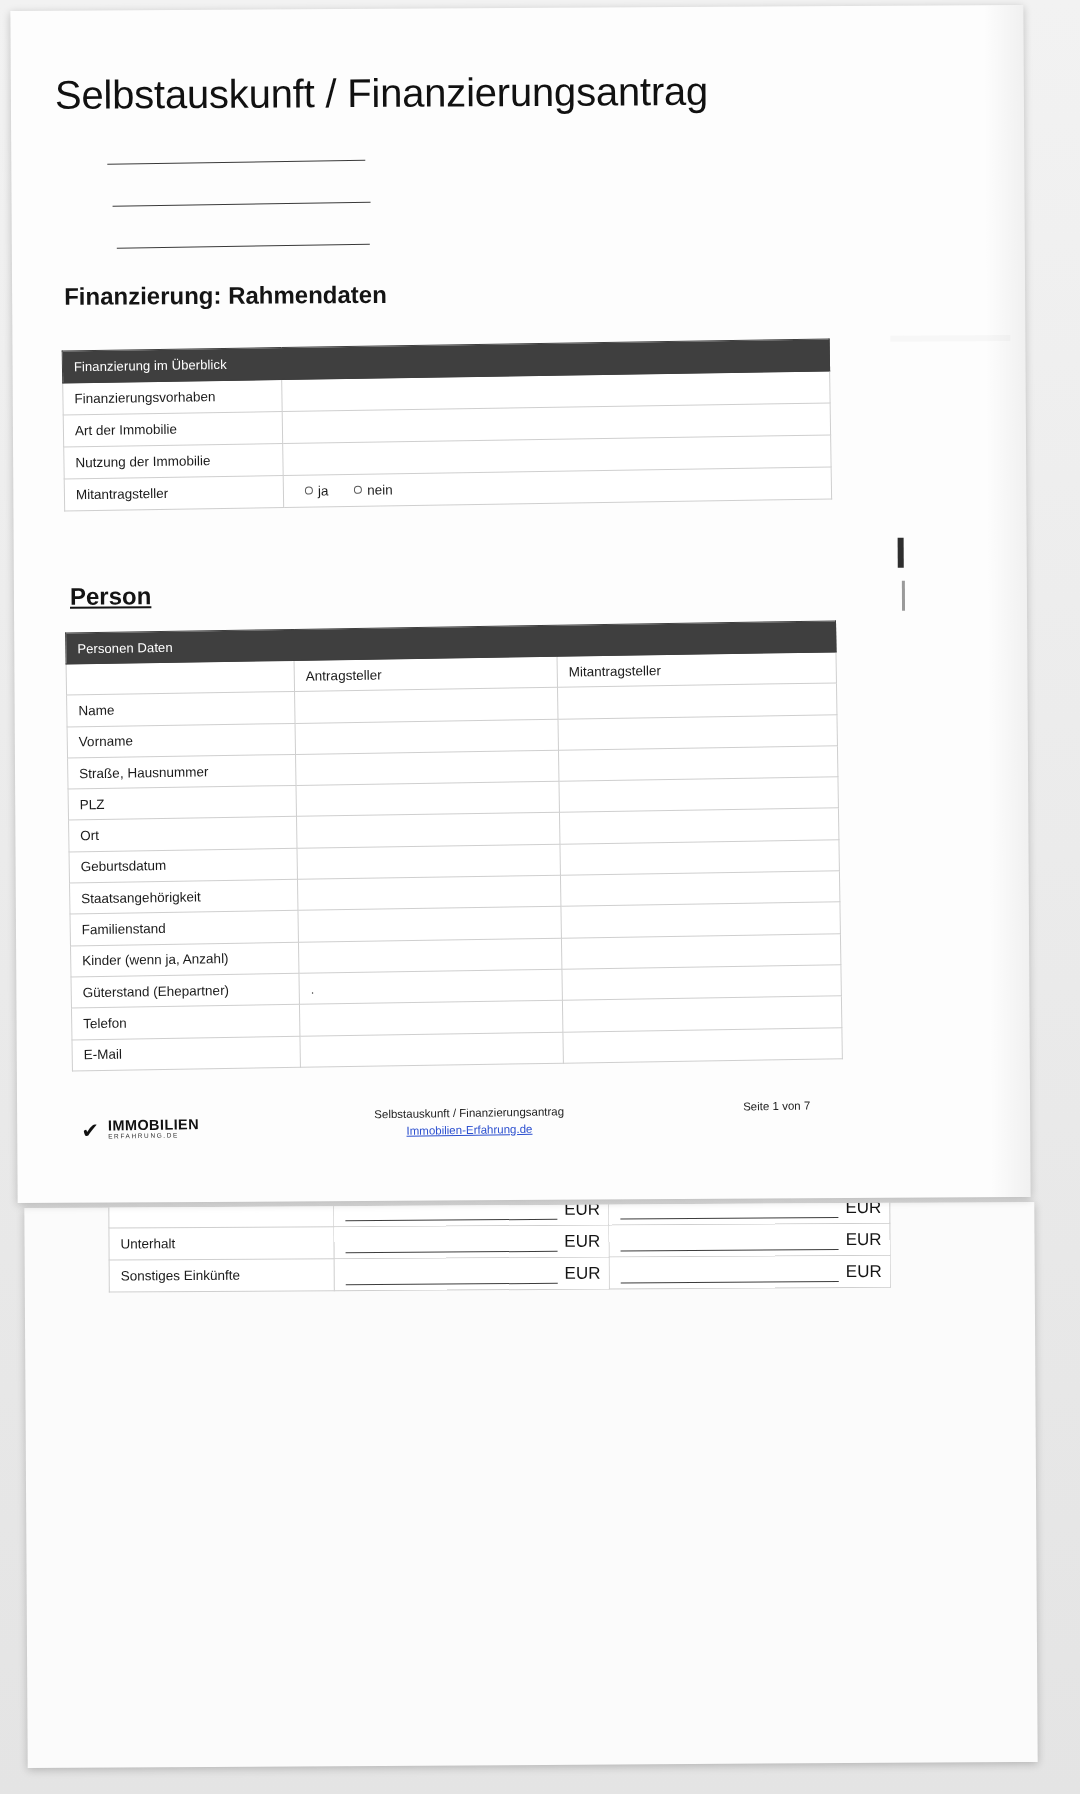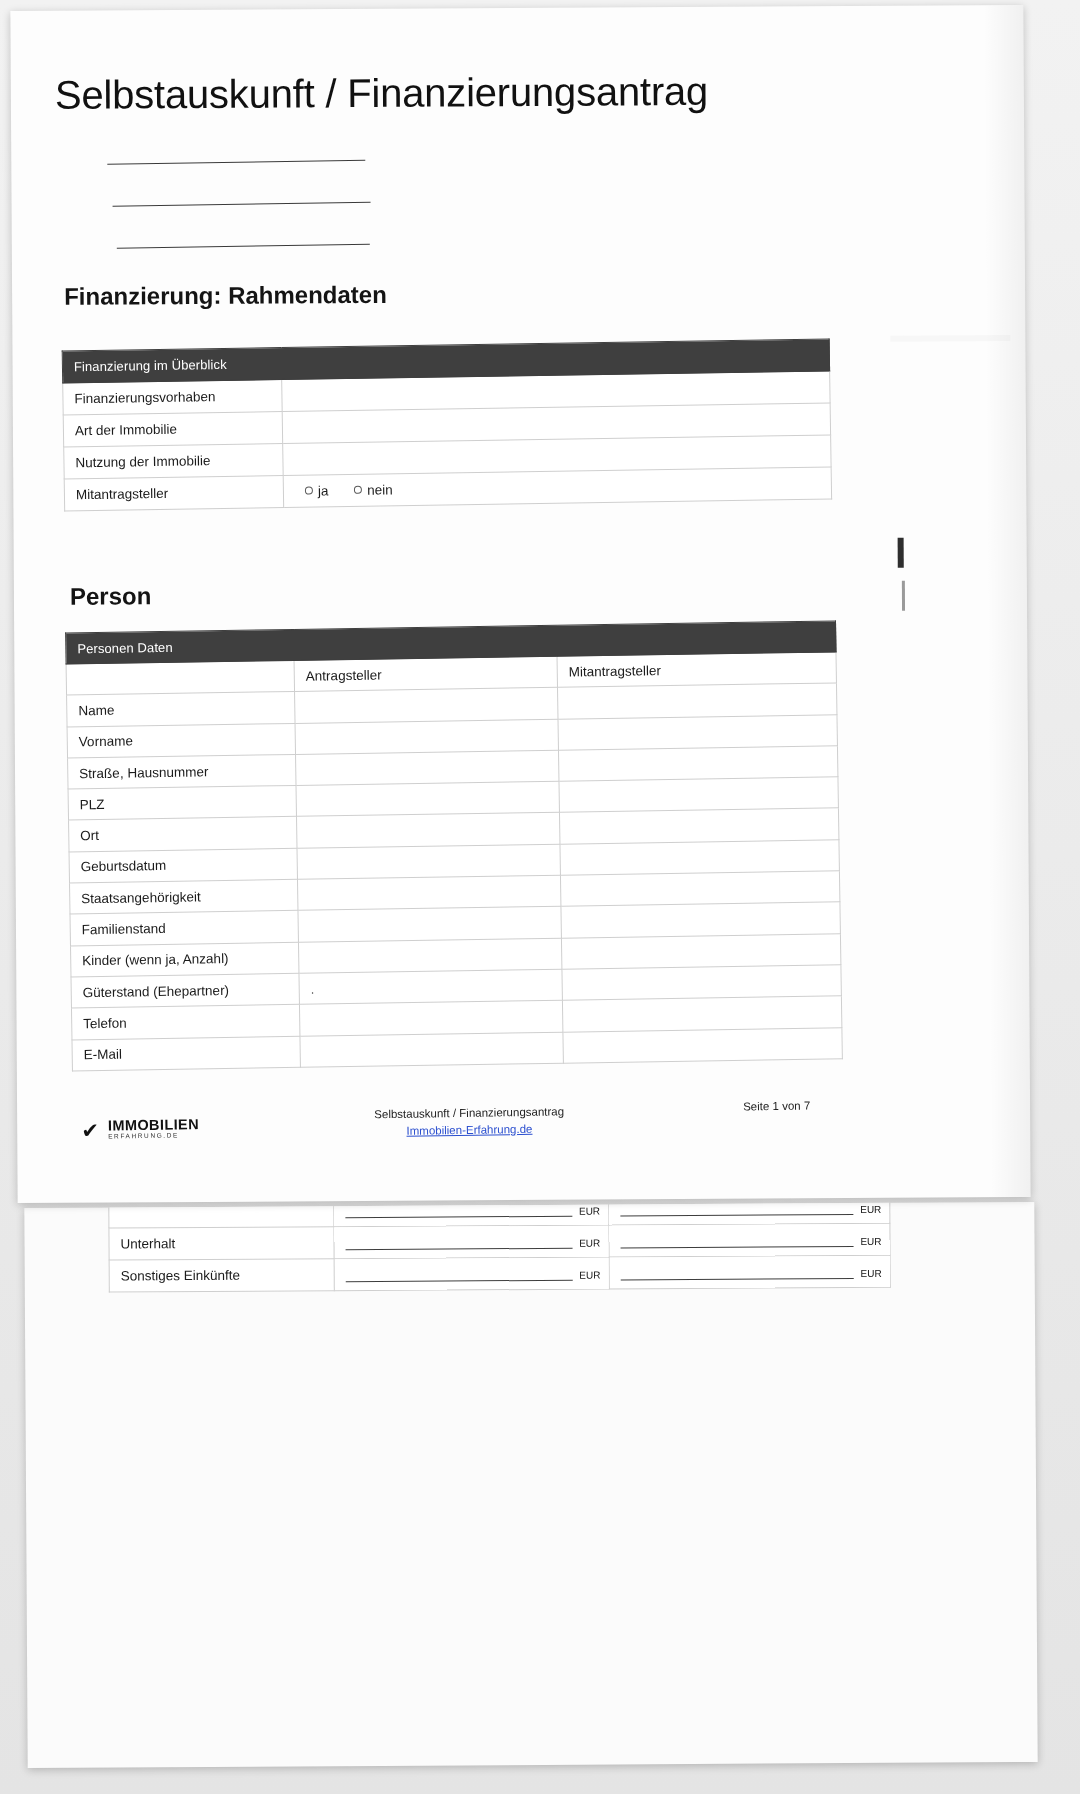--- a/index.html
+++ b/index.html
@@ -61,21 +61,21 @@
   }
   #sig1{left:96px;top:152px;width:258px;transform:rotate(-0.55deg);}
   #sig2{left:101px;top:194px;width:258px;transform:rotate(-0.55deg);}
   #sig3{left:105px;top:236px;width:253px;transform:rotate(-0.55deg);}
 
   .section-title{
     position:absolute;font-size:24px;font-weight:bold;color:#141414;
     white-space:nowrap;
   }
   #sec-fin{left:52px;top:272px;}
-  #sec-person{left:56px;top:572px;}
+  #sec-person{left:56px;top:572px;text-decoration:underline;}
 
   
   .tbl{
     position:absolute;
     border-collapse:collapse;
     table-layout:fixed;
     background:#fff;
     font-size:13.5px;color:#1b1b1b;
   }
   .tbl td,.tbl th{
@@ -159,21 +159,21 @@
   #tbl-einkuenfte td{
     border:1px solid #cfcfcf;height:31px;padding:0 8px 0 11px;background:#fff;
     vertical-align:middle;
   }
   #tbl-einkuenfte col.e1{width:222px;}
   #tbl-einkuenfte col.e2{width:272px;}
   #tbl-einkuenfte col.e3{width:278px;}
   .amount-cell{position:relative;}
   .amount-inner{display:flex;align-items:flex-end;gap:7px;}
   .amt-line{flex:1;border-bottom:1px solid #3d3d3d;height:14px;}
-  .amt-cur{font-size:10px;color:#141414;padding-bottom:0;}
+  .amt-cur{font-size:17px;color:#141414;padding-bottom:0;}
   .clip-top{overflow:hidden;}
 </style>
 </head>
 <body>
 
 <div class="scan-bg"></div>
 
 <div class="sheet" id="sheet2">
   <div class="page-inner clip-top">
 

